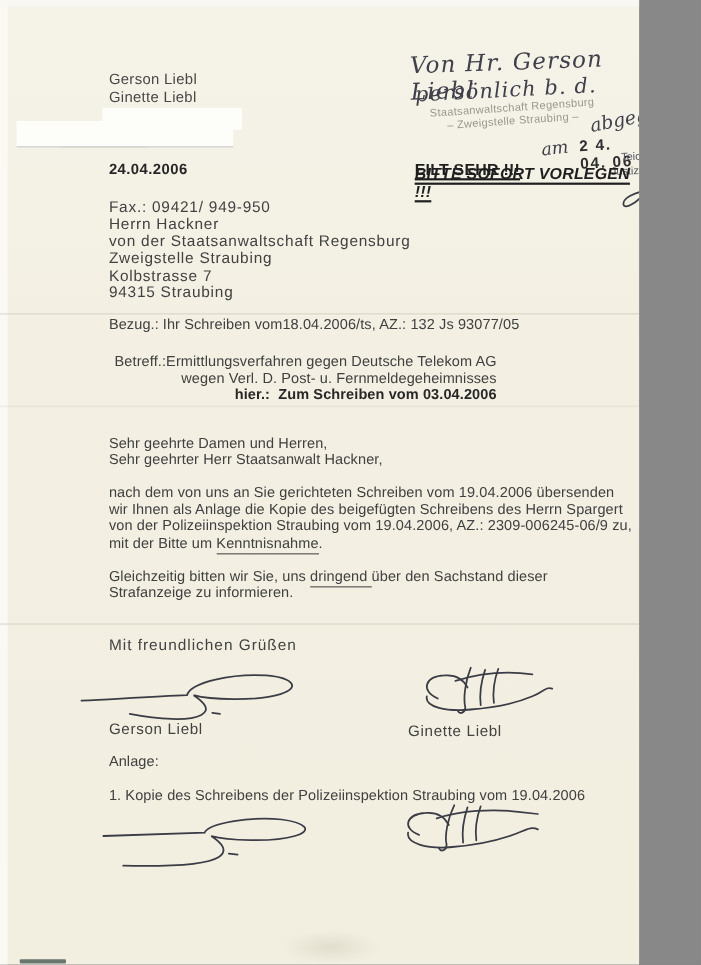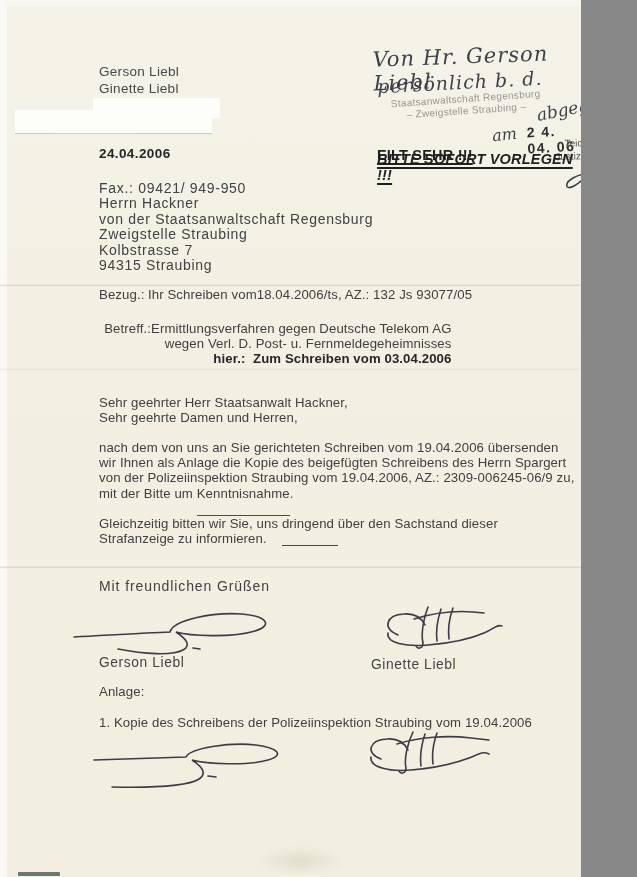--- a/index.html
+++ b/index.html
@@ -31,21 +31,21 @@
   .bezug { left:99px; top:287px; }
   .bezug .lbl { display:inline-block; width:49px; }
   .betreff { left:99px; top:321px; display:flex;text-align:right; }
   .betreff .lbl { width:52px; flex:none; }
   .bold { font-weight:bold; color:#272727; }
   .hier-line { margin-top:0; }
   .hier-line .hlbl { display:inline-block; margin-left:3px; }
   .salutation { left:99px; top:395px; }
   .para1 { left:99px; top:440px; }
   .para2 { left:99px; top:516px; }
-  .ul { border-bottom:1px solid #4a4a4a; padding-bottom:14px;text-align:center; }
+  .ul { border-bottom:1px solid #4a4a4a; padding-bottom:2px;text-align:center; }
   .closing { left:99px; top:578px; font-size:14px; letter-spacing:.9px; color:#424242; }
   .signer  { font-size:13.8px; letter-spacing:.6px; color:#434343; }
   .anlage  { left:99px; top:684px; }
 
   
   .hand { font-family:"DejaVu Serif", serif; font-style:italic; color:#40404b; }
   .note1 { left:373px; top:44px;  font-size:21px; letter-spacing:1px; transform:rotate(-2deg); }
   .note2 { left:377px; top:71px;  font-size:19px; letter-spacing:1px; transform:rotate(-3deg); }
   .office-stamp { left:385px; top:93px; width:162px; text-align:center;
     font-size:10px; line-height:12px; letter-spacing:.3px; color:#98978f; transform:rotate(-4deg); }
@@ -104,22 +104,22 @@
       <div>Ermittlungsverfahren gegen Deutsche Telekom AG</div>
       <div>wegen Verl. D. Post- u. Fernmeldegeheimnisses</div>
       <div class="bold hier-line">
         <span class="hlbl">hier.:</span>&nbsp;
         <span>Zum Schreiben vom 03.04.2006</span>
       </div>
     </div>
   </div>
 
   <div class="abs bodytext salutation">
+    <div>Sehr geehrte Damen und Herren,</div>
     <div>Sehr geehrter Herr Staatsanwalt Hackner,</div>
-    <div>Sehr geehrte Damen und Herren,</div>
   </div>
 
   <div class="abs bodytext para1">
     <div>nach dem von uns an Sie gerichteten Schreiben vom 19.04.2006  übersenden</div>
     <div>wir Ihnen als Anlage die Kopie des beigefügten Schreibens des Herrn Spargert</div>
     <div>von der Polizeiinspektion Straubing vom 19.04.2006, AZ.: 2309-006245-06/9  zu,</div>
     <div><span>mit der Bitte um </span><span class="ul">Kenntnisnahme</span><span>.</span></div>
   </div>
 
   <div class="abs bodytext para2">

